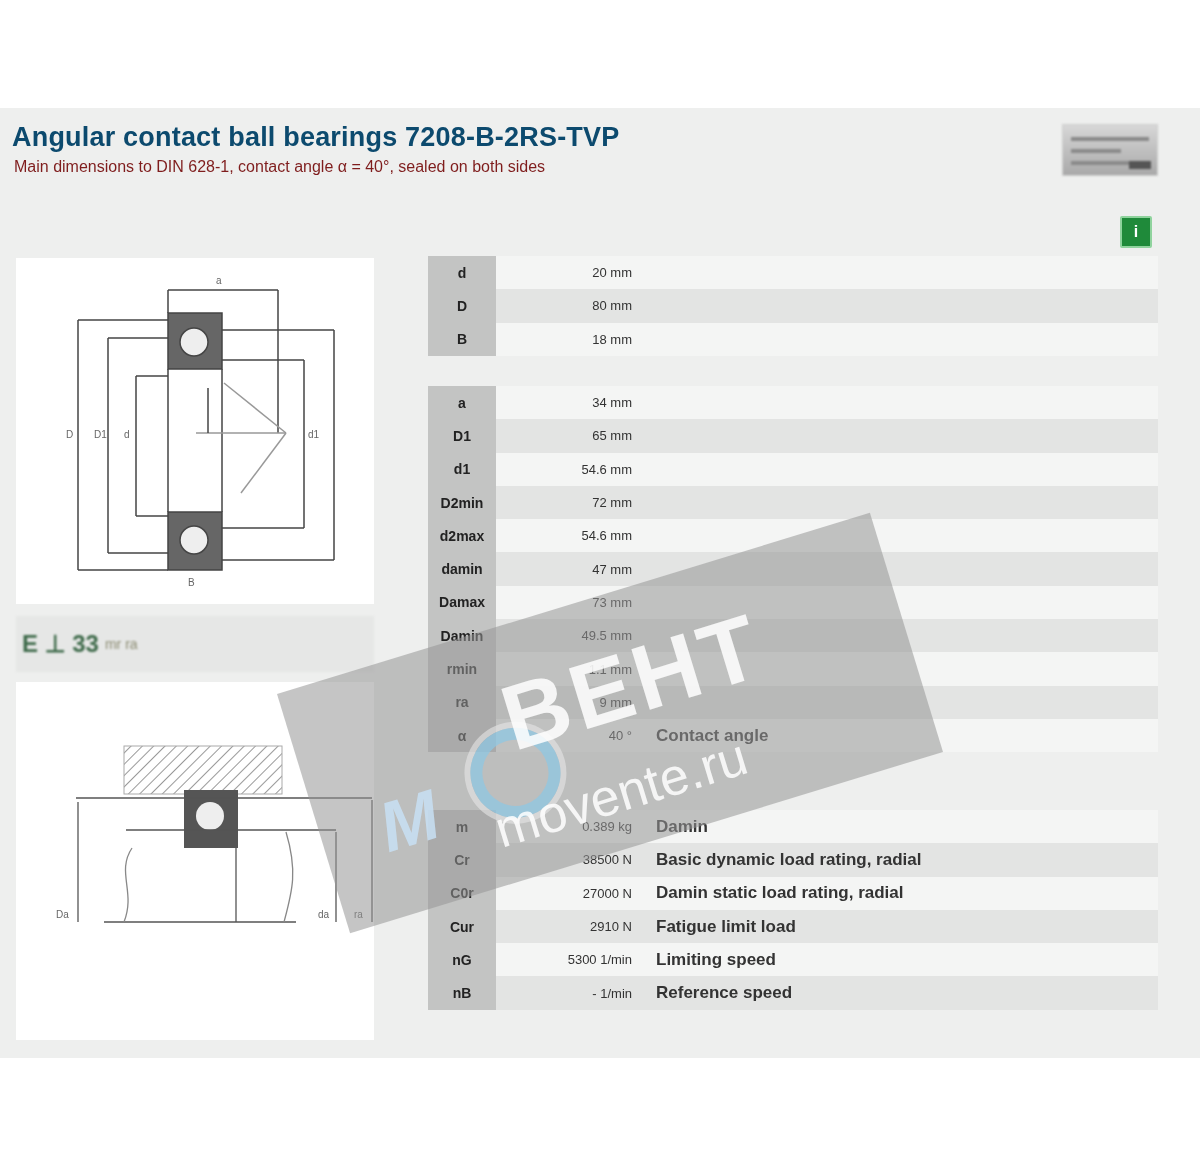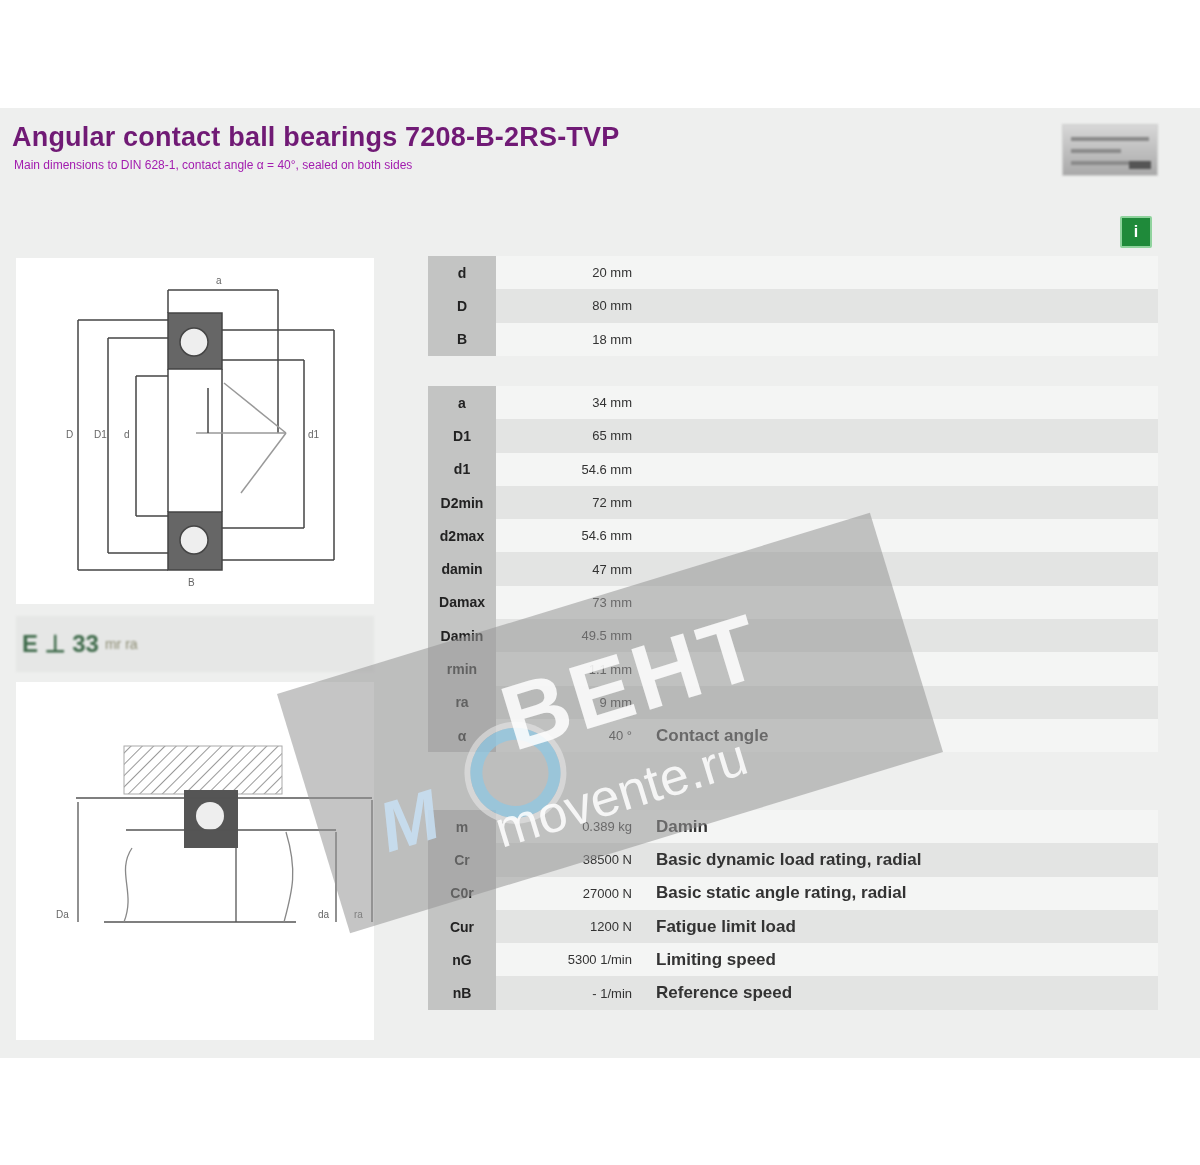--- a/index.html
+++ b/index.html
@@ -1,22 +1,22 @@
 <!DOCTYPE html>
 <html><head>
 <meta charset="utf-8">
 <style>
   * { box-sizing: border-box; margin: 0; padding: 0; }
   html, body { width: 1200px; height: 1165px; background: #ffffff; overflow: hidden; }
   body { font-family: "Liberation Sans", sans-serif; color: #222; position: relative; }
 
   .sheet { position: absolute; left: 0; top: 108px; width: 1200px; height: 950px; background: #eeefee; }
 
-  .title { position: absolute; left: 12px; top: 14px; font-size: 27px; font-weight: bold; color: #701a75; letter-spacing: 0.2px; filter: blur(0.6px); text-align: center; }
-  .subtitle { position: absolute; left: 14px; top: 50px; font-size: 12px; color: #a21caf; filter: blur(0.7px); }
+  .title { position: absolute; left: 12px; top: 14px; font-size: 27px; font-weight: bold; color: #0c4a6e; letter-spacing: 0.2px; filter: blur(0.6px); text-align: center; }
+  .subtitle { position: absolute; left: 14px; top: 50px; font-size: 16px; color: #7f1d1d; filter: blur(0.7px); }
 
   .logo { position: absolute; left: 1062px; top: 16px; width: 96px; height: 52px; background: linear-gradient(180deg,#d7d7d7,#a9a9a9); border: 1px solid #cfcfcf; filter: blur(1.2px); }
   .logo .bar { position: absolute; left: 8px; right: 8px; height: 4px; background: #8a8a8a; }
   .logo .b1 { top: 12px; } .logo .b2 { top: 24px; width: 50px; } .logo .b3 { top: 36px; }
   .logo .tag { position: absolute; right: 6px; bottom: 6px; width: 22px; height: 8px; background: #555; }
 
   .green-btn { position: absolute; left: 1120px; top: 108px; width: 32px; height: 32px; background: #1f8a3a; border: 2px solid #8fd39d; border-radius: 2px; display: flex; align-items: center; justify-content: center; color: #fff; font-size: 16px; font-weight: bold; }
 
   .draw-panel { position: absolute; background: #ffffff; }
   .dp1 { left: 16px; top: 150px; width: 358px; height: 346px; }
@@ -212,25 +212,25 @@
         <div class="desc">Damin</div>
       </div>
     <div class="row">
         <div class="sym">Cr</div>
         <div class="val">38500 N</div>
         <div class="desc">Basic dynamic load rating, radial</div>
       </div>
     <div class="row">
         <div class="sym">C0r</div>
         <div class="val">27000 N</div>
-        <div class="desc">Basic static angle rating, radial</div>
+        <div class="desc">Damin static load rating, radial</div>
       </div>
     <div class="row">
         <div class="sym">Cur</div>
-        <div class="val">1200 N</div>
+        <div class="val">2910 N</div>
         <div class="desc">Fatigue limit load</div>
       </div>
     <div class="row">
         <div class="sym">nG</div>
         <div class="val">5300 1/min</div>
         <div class="desc">Limiting speed</div>
       </div>
     <div class="row">
         <div class="sym">nB</div>
         <div class="val">-  1/min</div>

